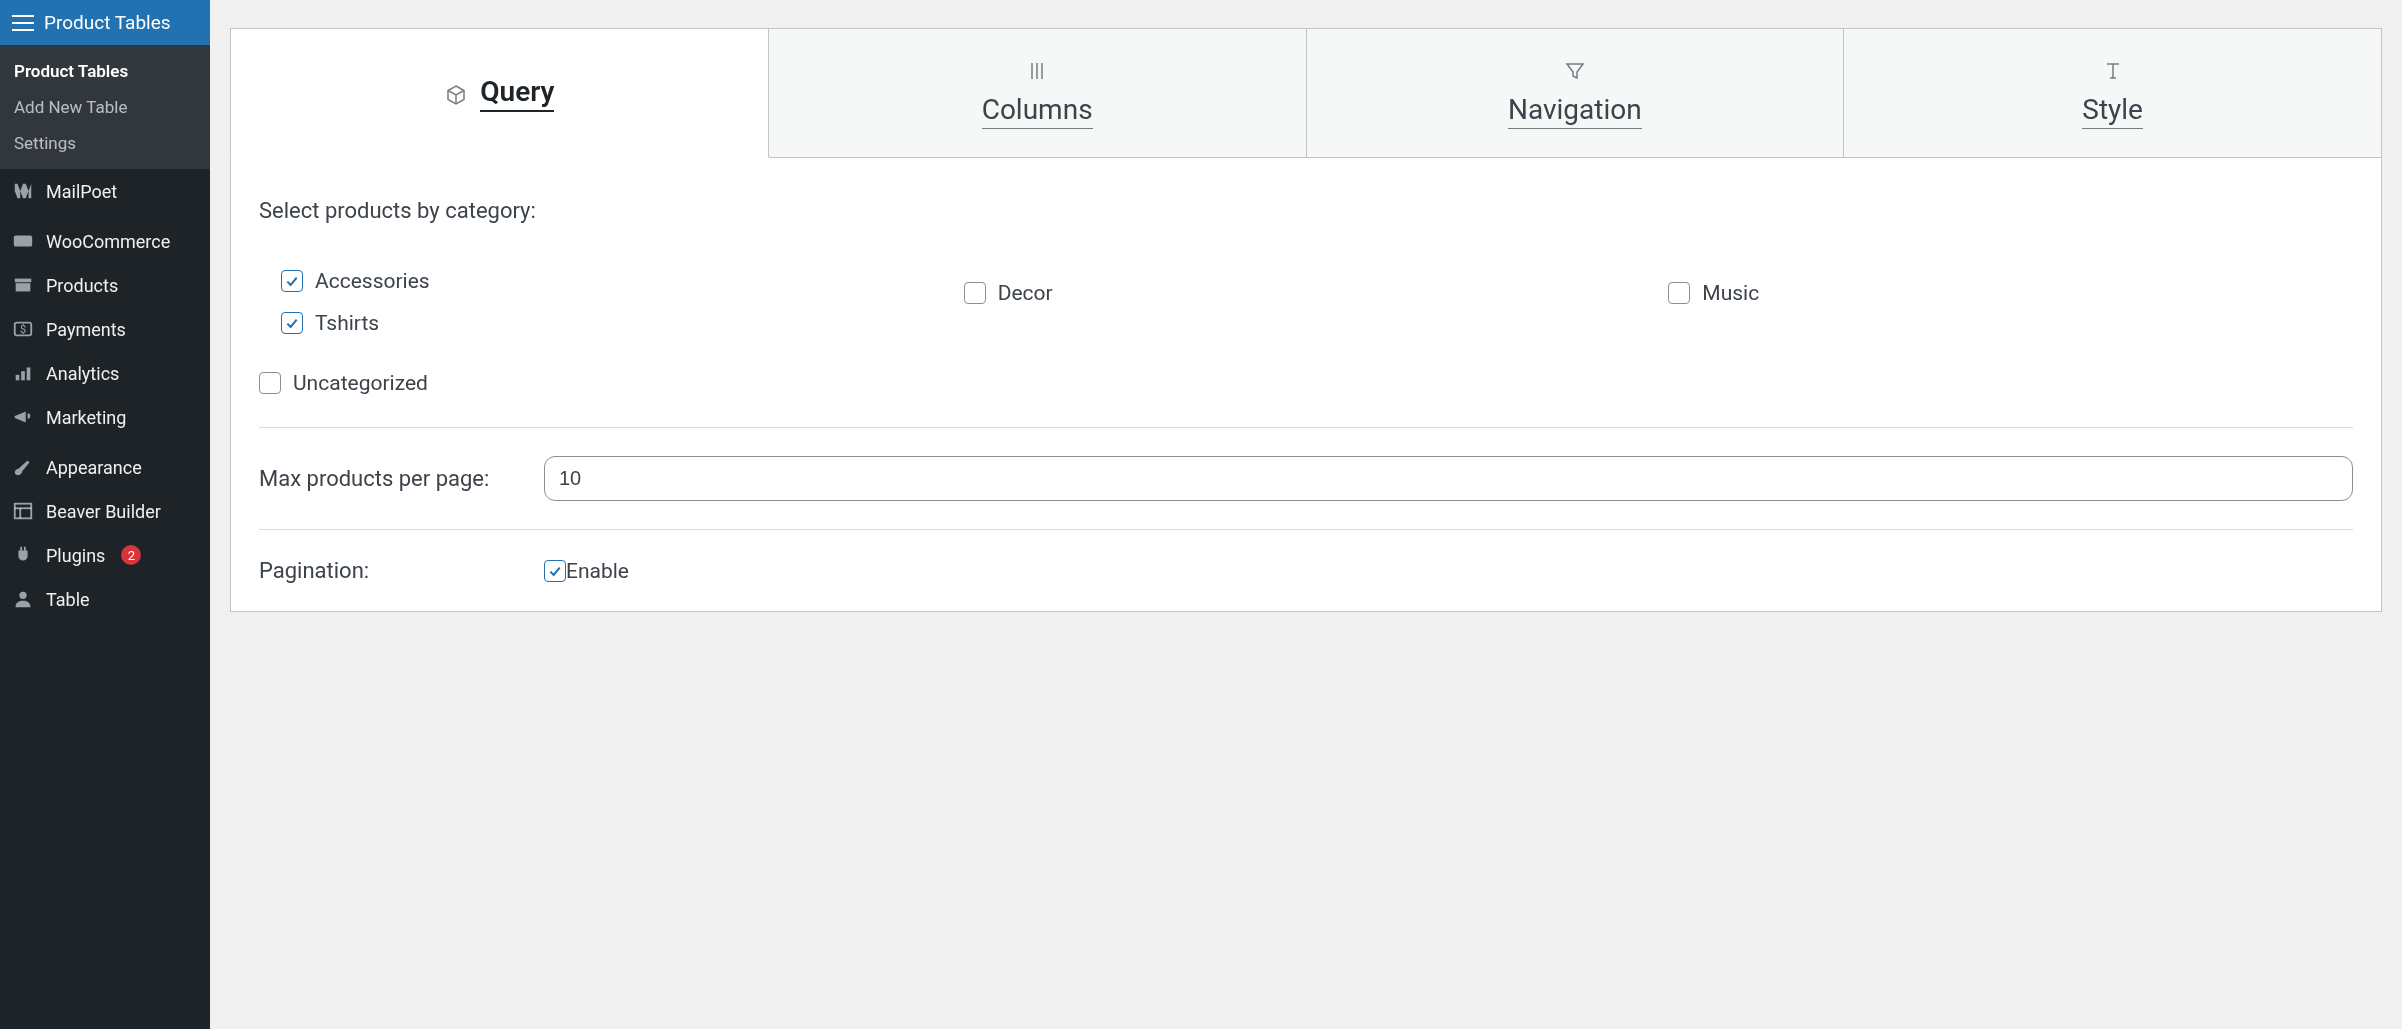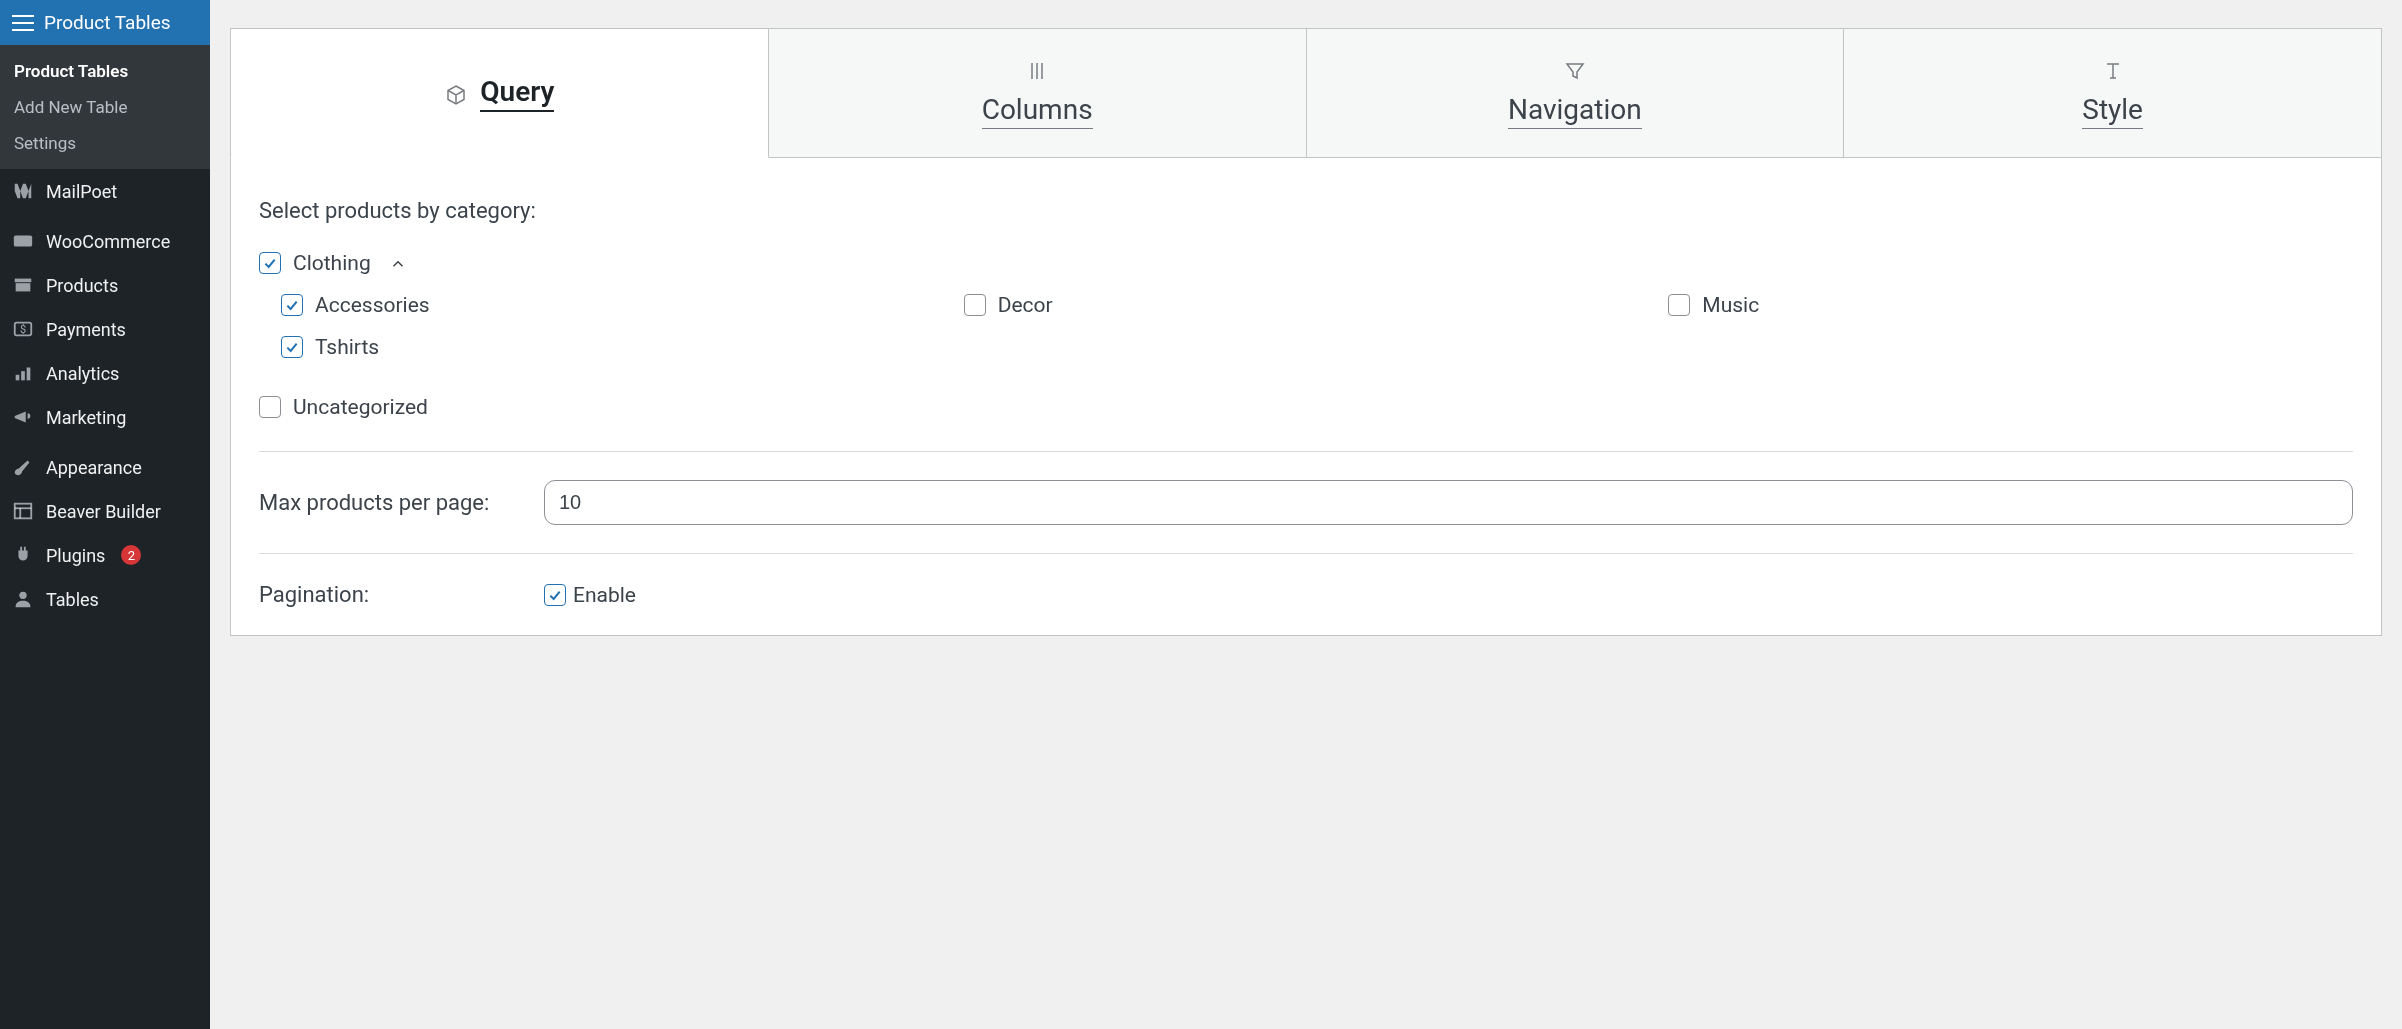--- a/index.html
+++ b/index.html
@@ -225,21 +225,21 @@
       border: 1px solid #8c8f94;
       border-radius: 11px;
       padding: 10px 14px;
       font-size: 20px;
       color: #3c434a;
       background: #fff;
     }
     .checkbox-row {
       display: flex;
       align-items: center;
-      gap: 7px;
+      gap: 0;
       font-size: 21px;
       color: #3c434a;
     }
     .col-span-3 { grid-column: 1 / -1; }
   </style>
 </head>
 <body>
 
 <div class="sidebar">
   <div class="sidebar-header">
@@ -337,21 +337,21 @@
     <span>Plugins</span>
     <span class="badge">2</span>
   </div>
   <div class="sidebar-item">
     <span class="sidebar-icon">
         <svg viewBox="0 0 24 24" fill="currentColor">
           <circle cx="12" cy="8" r="4"></circle>
           <path d="M4 20c0-4 4-6 8-6s8 2 8 6v1H4v-1z"></path>
         </svg>
       </span>
-    <span>Tables</span>
+    <span>Table</span>
   </div>
 </div>
 
 <div class="main">
   <div class="tabs">
     <div class="tab active">
       <span class="tab-icon"><svg viewBox="0 0 24 24" fill="none" stroke="currentColor" stroke-width="1.5">
             <path d="M12 3l8 4.5v9L12 21l-8-4.5v-9L12 3z"></path>
             <path d="M4 7.5l8 4.5 8-4.5M12 12v9"></path>
           </svg></span>
@@ -377,31 +377,20 @@
           </svg></span>
       <span class="tab-label">Style</span>
     </div>
   </div>
 
   <div class="panel">
     <div class="section-label">Select products by category:</div>
 
     <div class="category-grid">
       <div>
-        <div class="category-item">
-          <span class="checkbox checked">
-              <svg viewBox="0 0 24 24" fill="none" stroke-width="3">
-                <polyline points="5 13 10 18 19 7"></polyline>
-              </svg>
-            </span>
-          <span>Clothing</span>
-          <span class="chevron"><svg viewBox="0 0 24 24" fill="none" stroke="currentColor" stroke-width="2">
-                <polyline points="6 15 12 9 18 15"></polyline>
-              </svg></span>
-        </div>
         <div class="category-sub">
           <div class="category-item">
             <span class="checkbox checked">
                 <svg viewBox="0 0 24 24" fill="none" stroke-width="3">
                   <polyline points="5 13 10 18 19 7"></polyline>
                 </svg>
               </span>
             <span>Accessories</span>
           </div>
           <div class="category-item">

